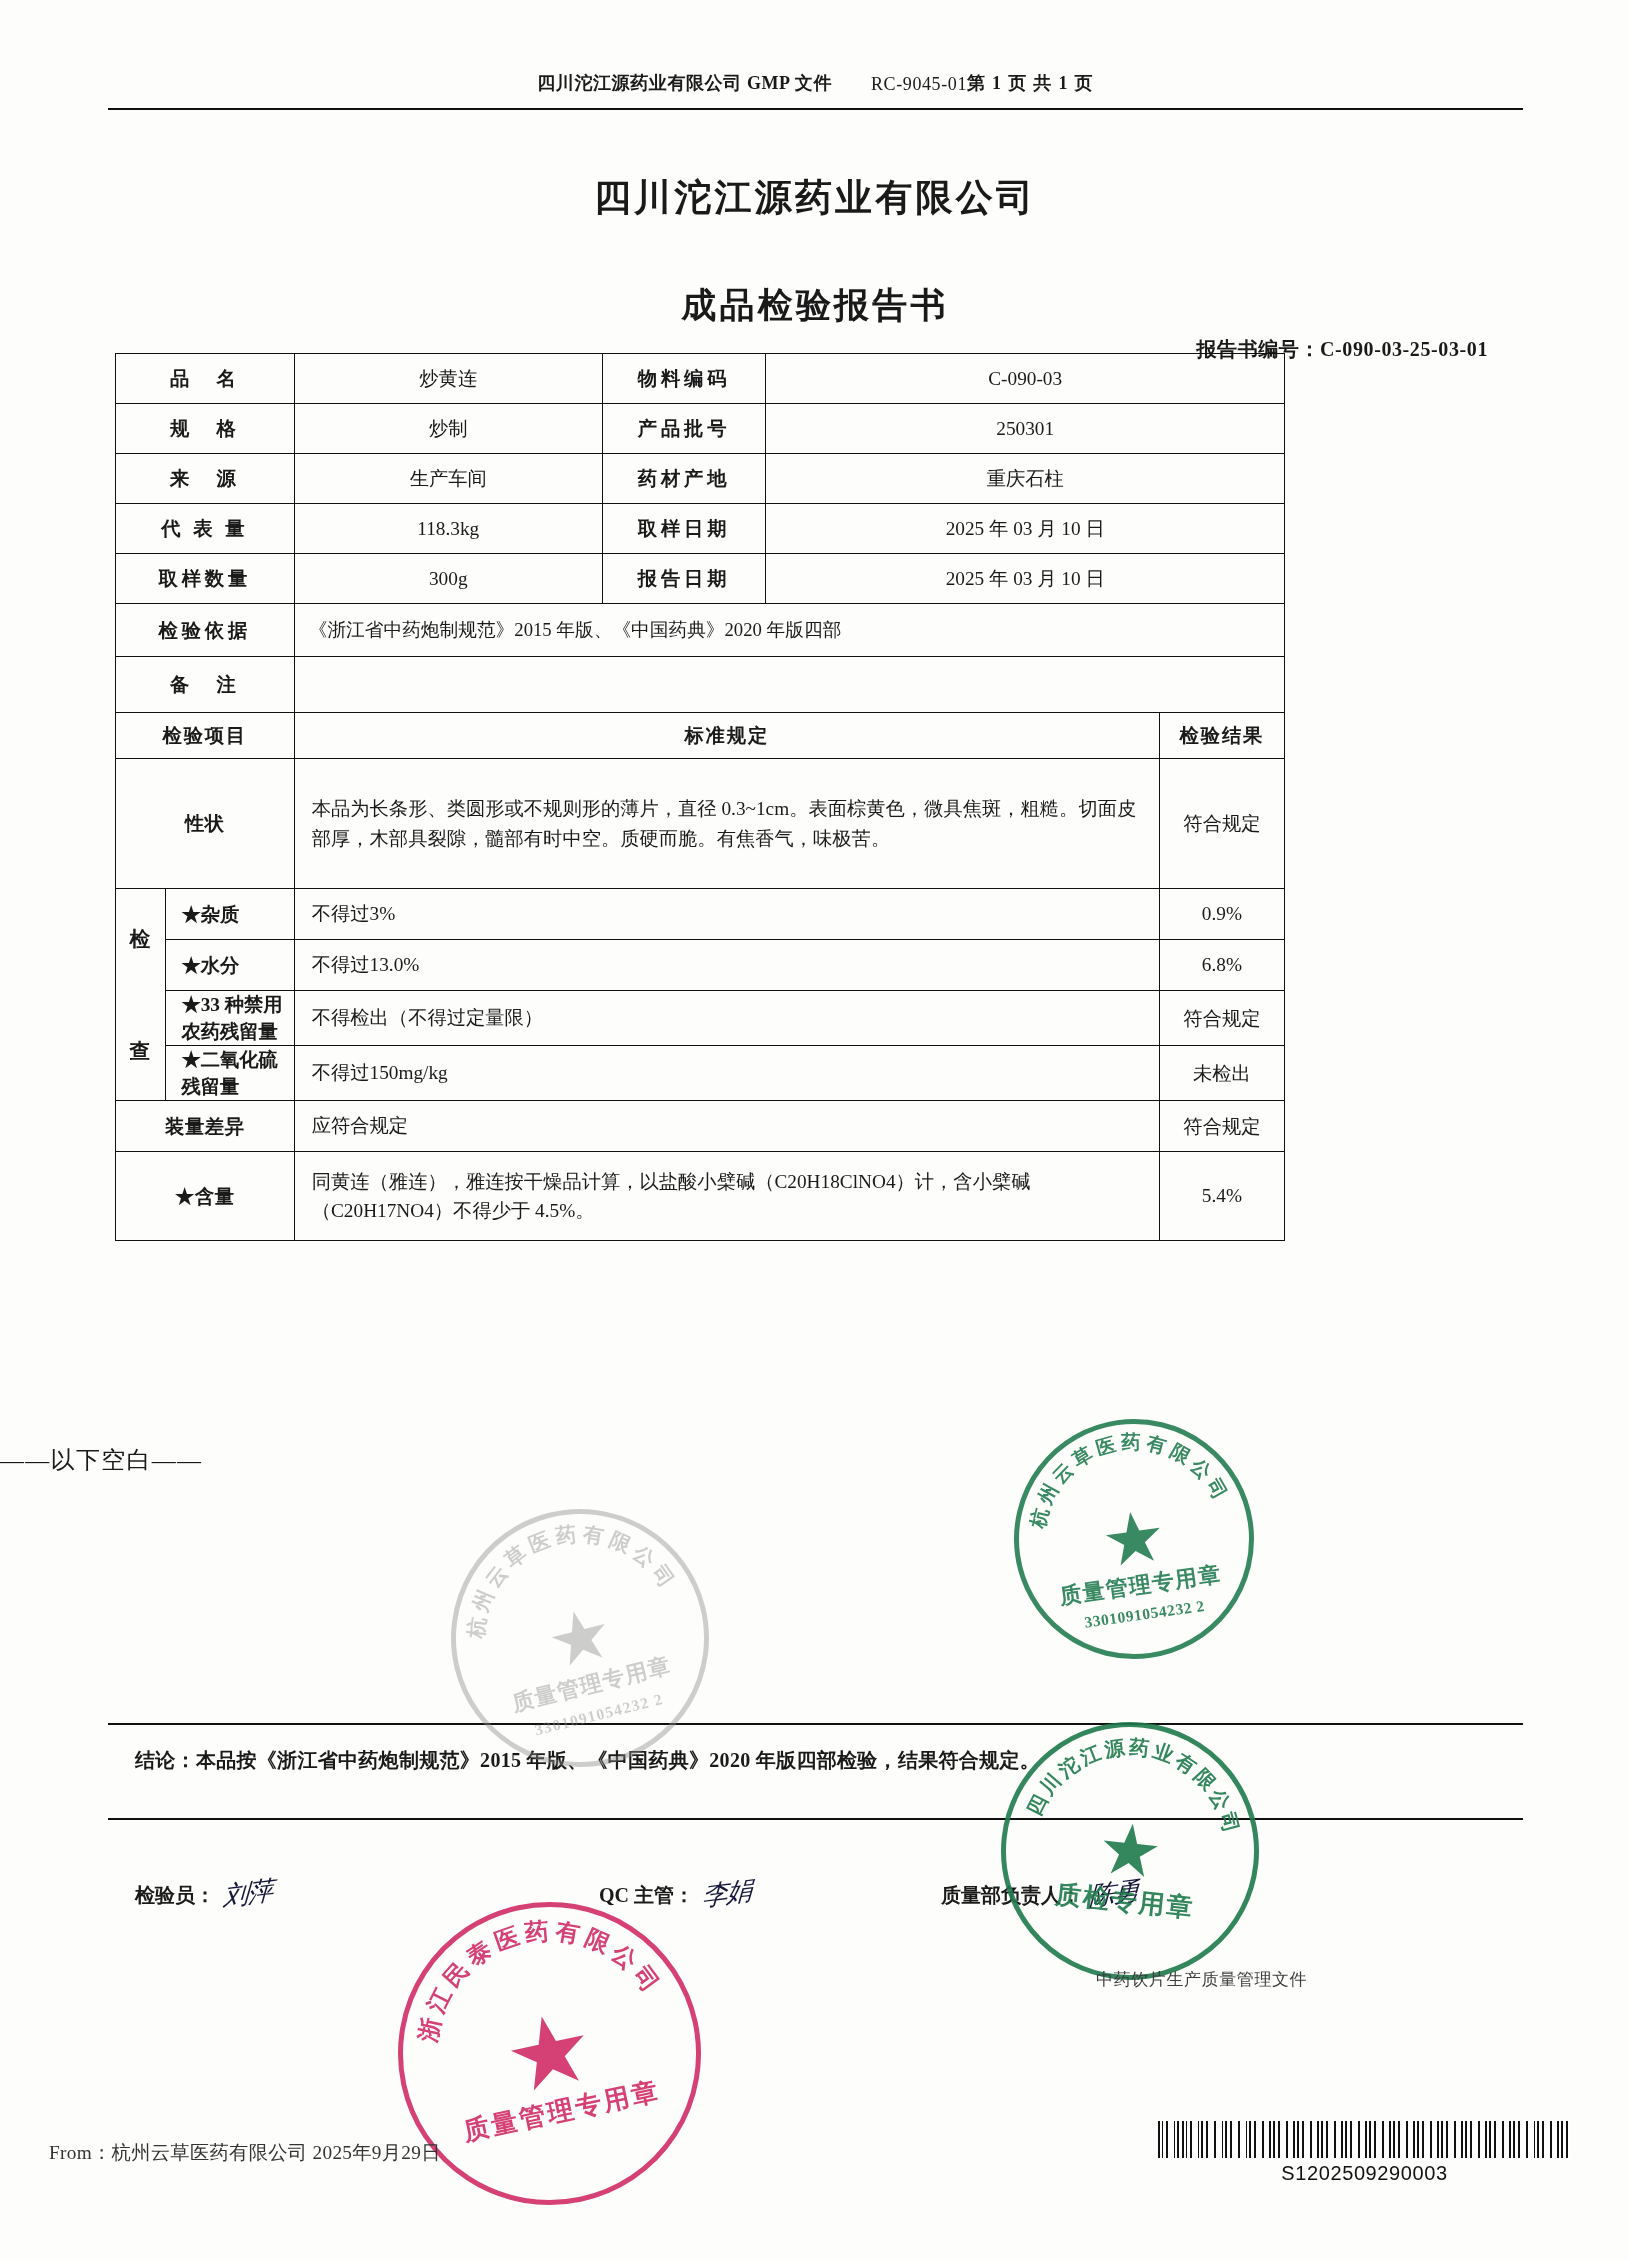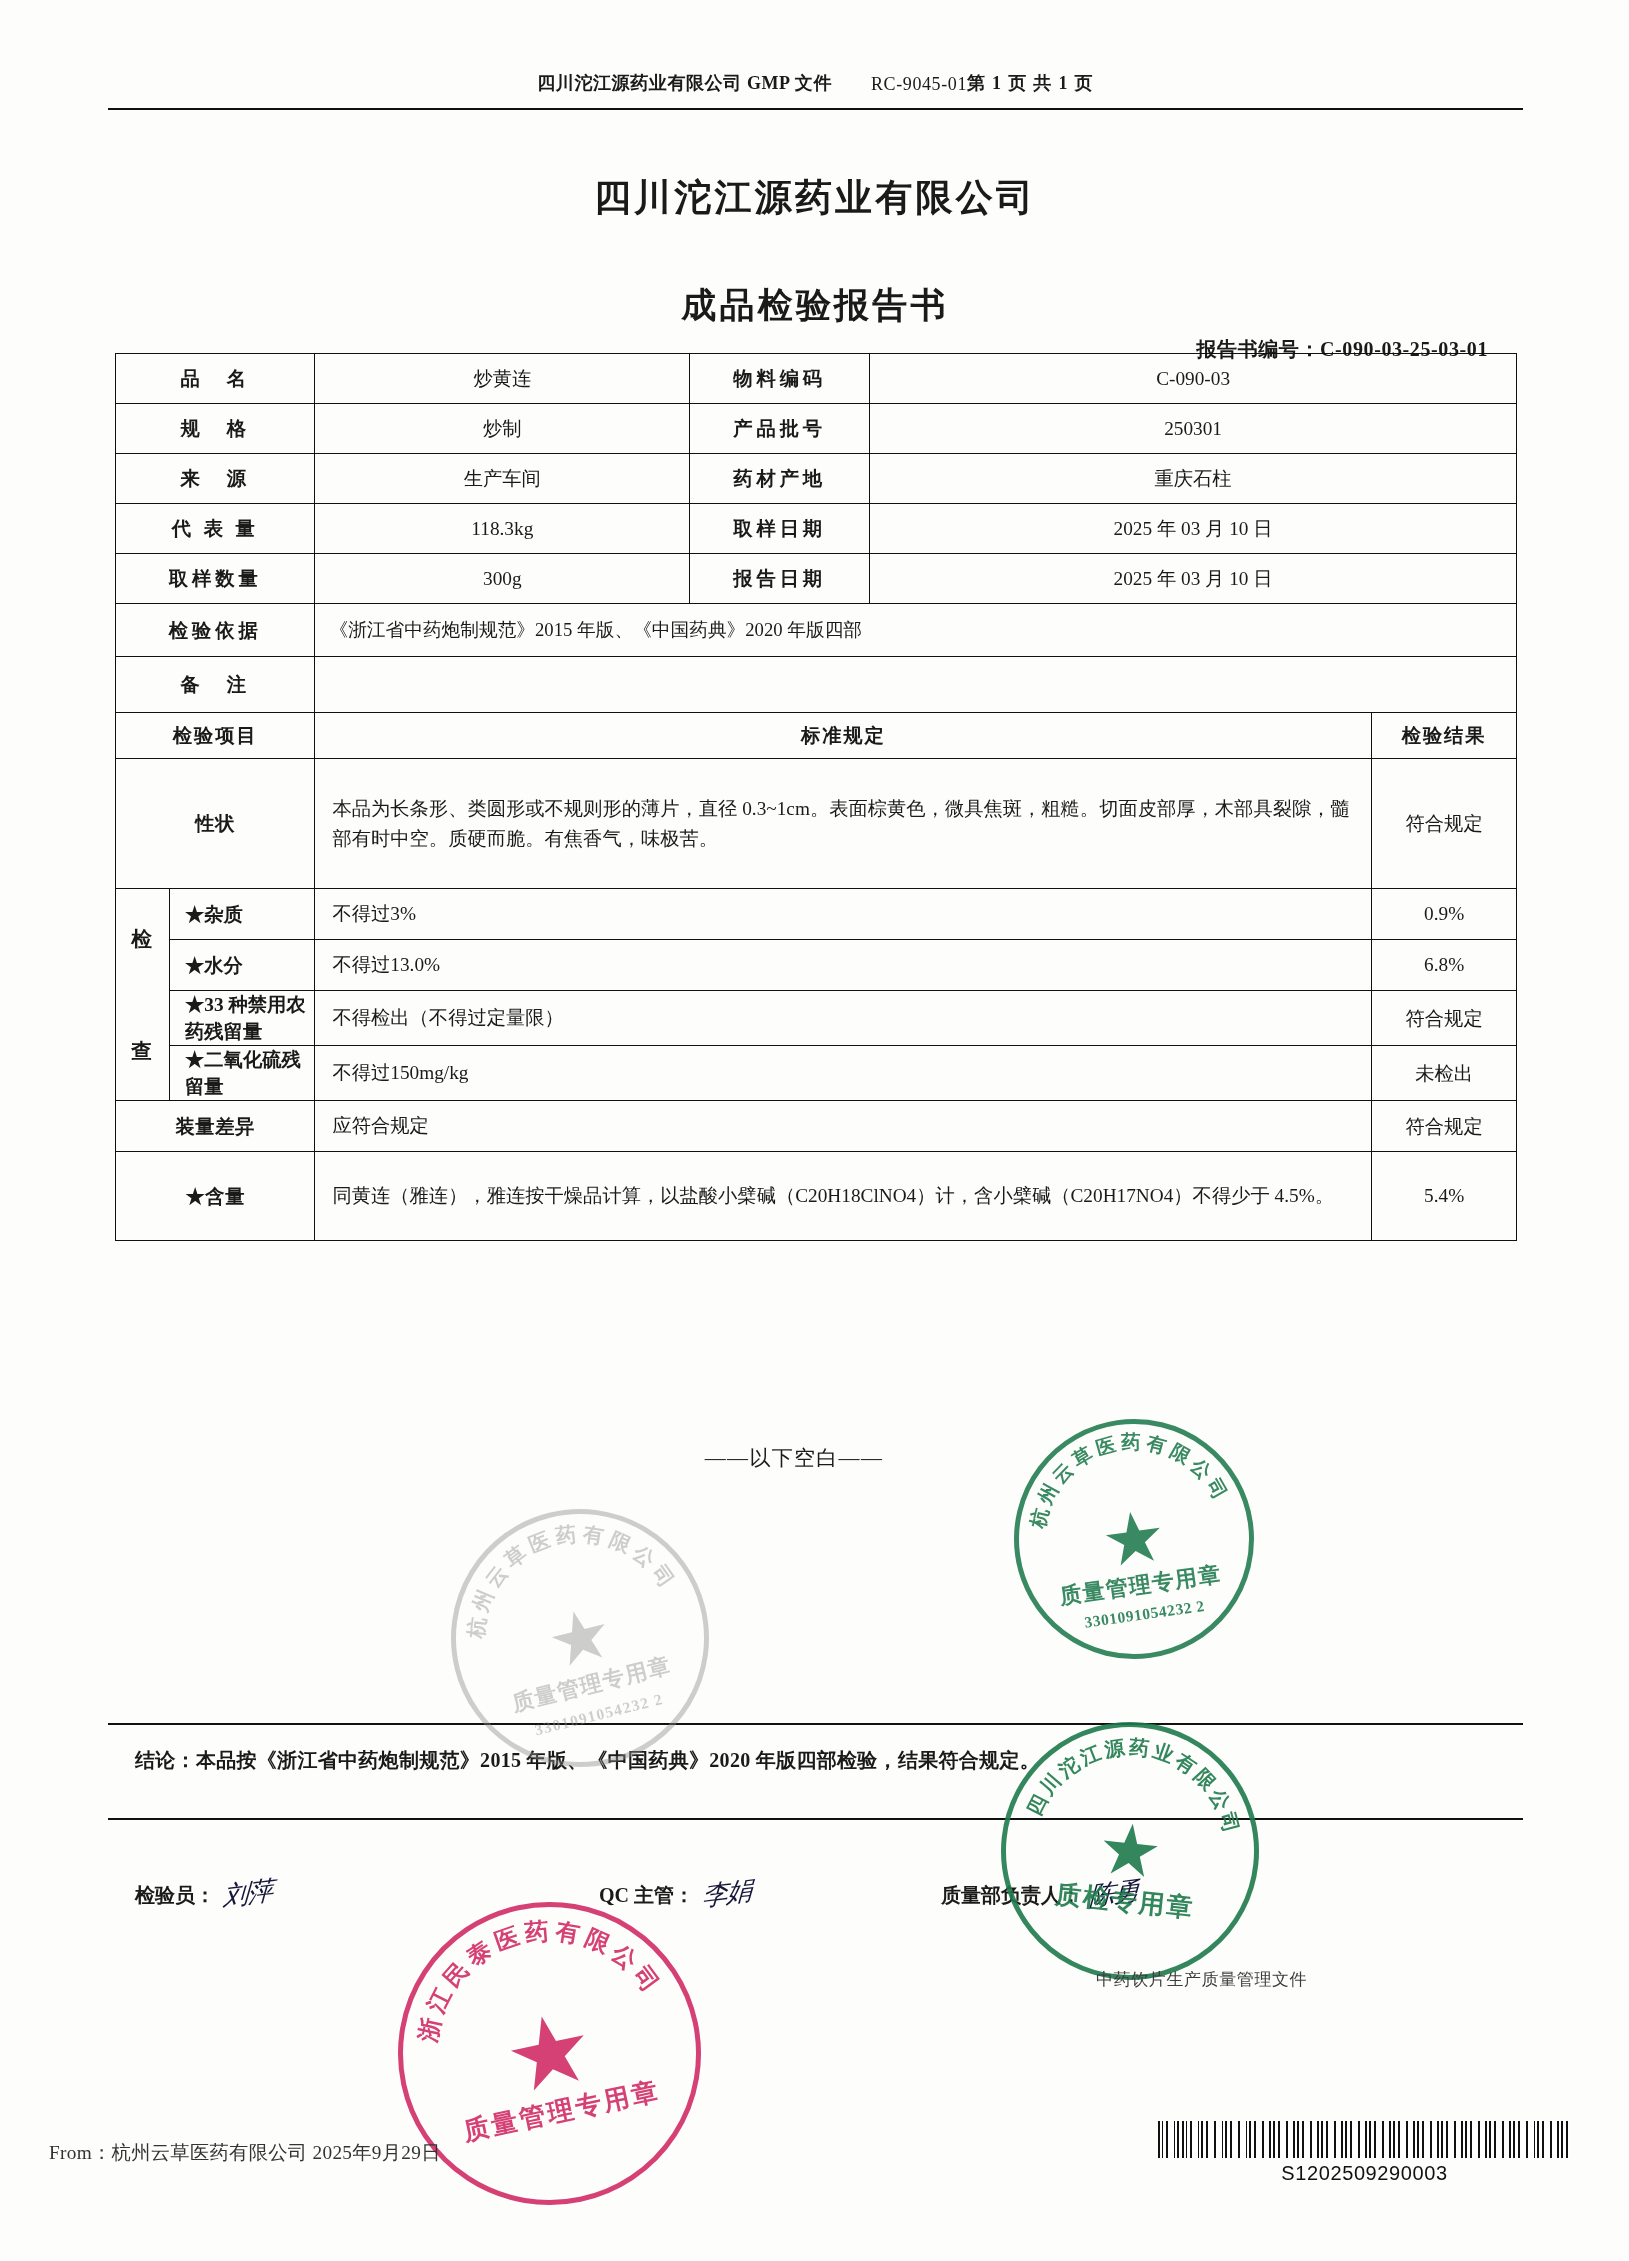--- a/index.html
+++ b/index.html
@@ -74,21 +74,21 @@
     font-size: 20px;
     font-weight: bold;
     letter-spacing: 0.6px;
   }
 
   
   table.main {
     position: absolute;
     left: 115px;
     top: 353px;
-    width: 1402px;
+    width: 1170px;
     border-collapse: collapse;
     font-size: 19.3px;
   }
   table.main td {
     border: 1.3px solid #111;
     padding: 0 6.4px;
     vertical-align: middle;
   }
   .lbl {
     text-align: center;
@@ -144,22 +144,22 @@
     font-size: 19.3px;
     line-height: 1.62;
   }
 
   
   .blank-mark {
     position: absolute;
     left: 0;
     top: 1444px;
     width: 1588px;
-    text-align: center;
-    font-size: 21px;
+    text-align: left;
+    font-size: 24px;
     letter-spacing: 1.3px;
   }
 
   
   .concl-rule-top {
     position: absolute;
     left: 108px;
     top: 1723px;
     width: 1415px;
     height: 1.9px;

